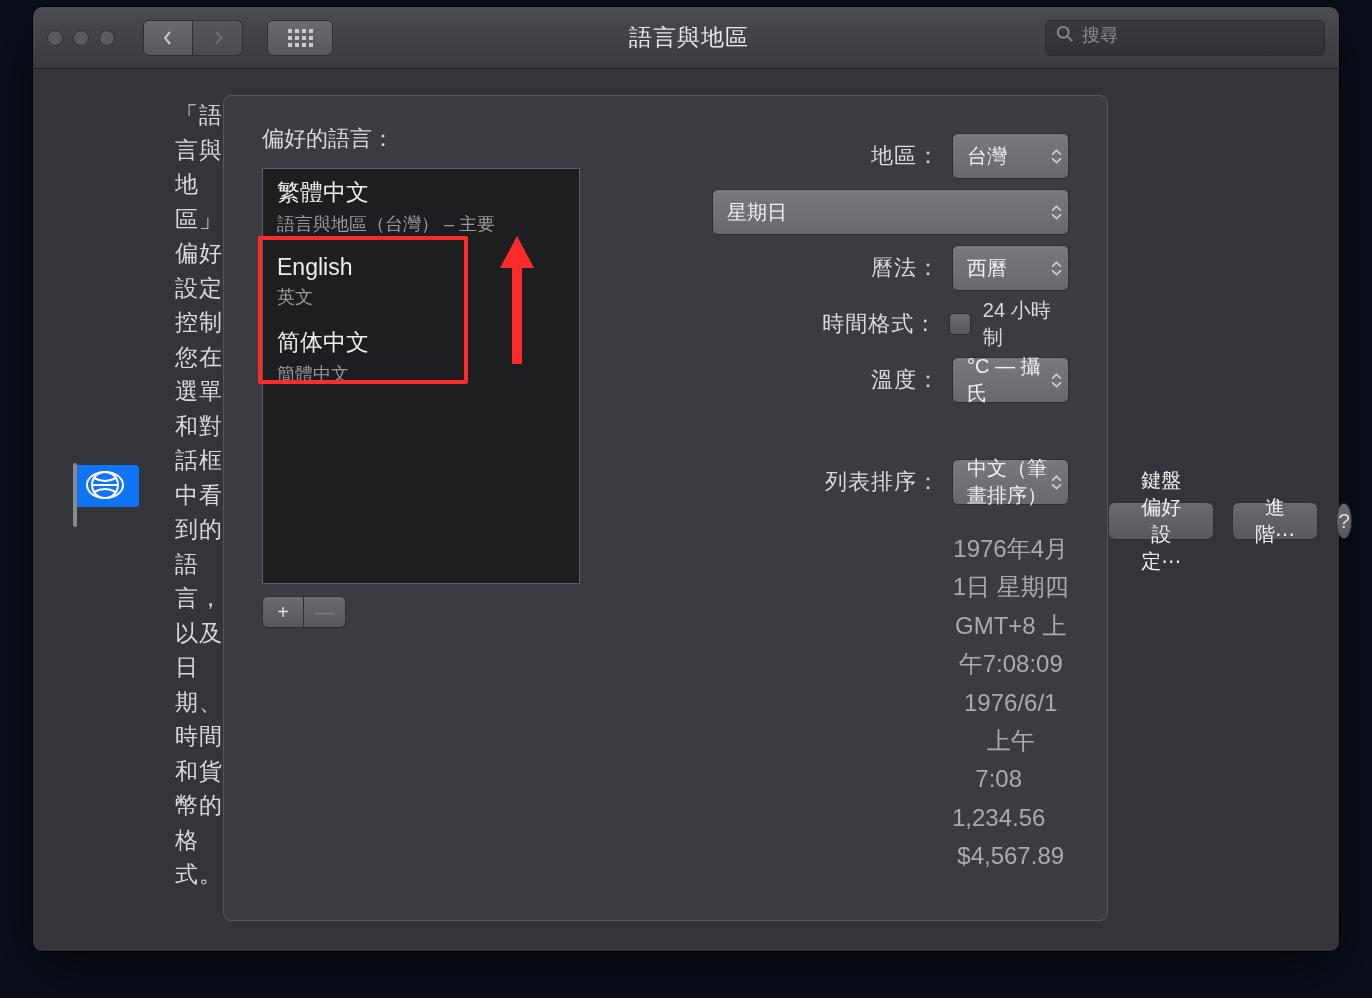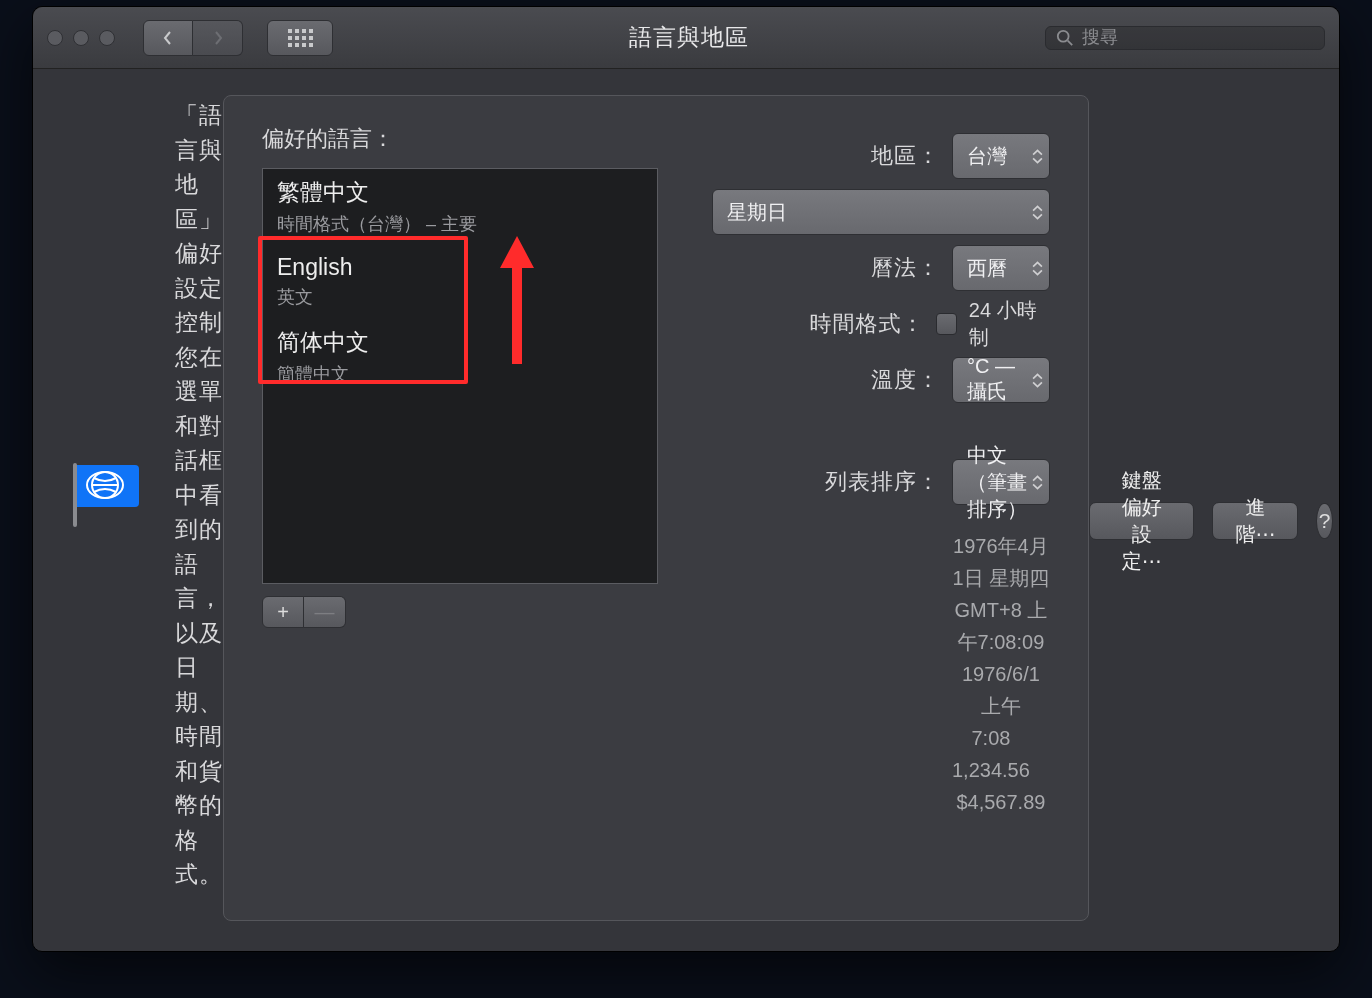--- a/index.html
+++ b/index.html
@@ -34,42 +34,42 @@
   .seg button:last-child{border-radius:0 6px 6px 0; border-left:none;}
   .seg button.disabled{ color:#6d6e73; background:linear-gradient(#56575c,#4a4b50);}
   .gridbtn{
     width:66px;height:36px;border-radius:6px;border:1px solid #2e2f33;
     background:linear-gradient(#6a6b70,#57585d);display:flex;align-items:center;justify-content:center;margin-left:14px;
   }
   .gridbtn .g{display:grid;grid-template-columns:repeat(4,4px);grid-template-rows:repeat(3,4px);gap:3px;}
   .gridbtn .g i{background:#c9cacc;width:4px;height:4px;}
   .titlecenter{flex:1;text-align:center;color:#e8e8ea;font-size:23px;font-weight:500;letter-spacing:1px;}
   .search{
-    width:280px;height:24px;border-radius:6px;border:1px solid #2a2b2f;
-    background:rgba(0,0,0,.18);display:flex;align-items:center;padding:4px 10px;gap:8px;color:#8b8c90;
+    width:280px;height:36px;border-radius:6px;border:1px solid #2a2b2f;
+    background:rgba(0,0,0,.18);display:flex;align-items:flex-start;padding:4px 10px;gap:8px;color:#8b8c90;
   }
   .search input{flex:1;background:none;border:none;outline:none;color:#ddd;font-size:18px;}
   .search input::placeholder{color:#8b8c90;}
   .mag{width:18px;height:18px;}
 
   .content{flex:1;padding:26px 34px 30px 34px;display:flex;}
 
   .heading{display:flex;align-items:center;gap:30px;margin-bottom:26px;}
   .flagicon{position:relative;width:78px;height:72px;}
   .headtext{color:#d9d9db;font-size:23px;line-height:1.5;letter-spacing:1px;}
 
   .panel{
     flex:1;border:1px solid #55565b;border-radius:8px;background:#3b3c41;
     padding:28px 38px 28px 38px;display:flex;flex-direction:column;
   }
   .toprow{display:flex;gap:50px;flex:1;}
   .leftcol{width:400px;}
   .leftlabel{color:#d9d9db;font-size:22px;margin-bottom:14px;}
   .langlist{
-    width:396px;height:416px;border:1px solid #5b5c61;background:#1d1e20;
+    width:318px;height:416px;border:1px solid #5b5c61;background:#1d1e20;
     overflow:hidden;
   }
   .li{padding:8px 14px 10px 14px;}
   .li .big{color:#eee;font-size:23px;}
   .li .sub{color:#9a9b9f;font-size:18px;margin-top:4px;}
   .addremove{display:flex;margin-top:12px;}
   .addremove button{
     width:42px;height:32px;border:1px solid #2e2f33;background:linear-gradient(#6a6b70,#57585d);
     color:#ddd;font-size:20px;display:flex;align-items:center;justify-content:center;
   }
@@ -86,21 +86,21 @@
   .popup{
     flex:1;height:46px;border-radius:6px;border:1px solid #2e2f33;
     background:linear-gradient(#78797e,#68696e);display:flex;align-items:center;justify-content:space-between;
     padding:0 6px 0 14px;color:#f0f0f2;font-size:20px;max-width:410px;
   }
   .popup .arrows{display:flex;flex-direction:column;gap:1px;color:#d0d0d2;}
   .popup .arrows svg{width:11px;height:7px;}
   .ck{width:22px;height:22px;border-radius:4px;border:1px solid #2a2b2f;background:linear-gradient(#6a6b70,#57585d);margin-right:12px;}
   .cklabel{color:#d9d9db;font-size:20px;}
   .spacer{height:46px;}
-  .example{color:#a9aaad;font-size:20px;line-height:1.6;text-align:center;margin-top:20px;margin-left:240px;max-width:420px;}
+  .example{color:#a9aaad;font-size:24px;line-height:1.6;text-align:center;margin-top:20px;margin-left:240px;max-width:420px;}
 
   .footer{display:flex;justify-content:flex-end;align-items:center;gap:18px;margin-top:26px;padding-right:0;}
   .btn{
     height:38px;padding:0 22px;border-radius:7px;border:1px solid #2e2f33;
     background:linear-gradient(#6a6b70,#57585d);color:#eee;font-size:20px;display:flex;align-items:center;
   }
   .helpbtn{width:36px;height:36px;border-radius:50%;border:1px solid #2e2f33;background:linear-gradient(#6a6b70,#57585d);color:#ddd;font-size:21px;display:flex;align-items:center;justify-content:center;}
 
   button{font-family:inherit;cursor:pointer;}
   .chev{width:14px;height:14px;}
@@ -171,21 +171,21 @@
       <div class="headtext">「語言與地區」偏好設定控制您在選單和對話框中看到的語言，以及日期、時間和貨幣的格式。</div>
     </div>
 
     <div class="panel">
       <div class="toprow">
         <div class="leftcol" style="position:relative;">
           <div class="leftlabel">偏好的語言：</div>
           <div class="langlist">
             <div class="li">
               <div class="big">繁體中文</div>
-              <div class="sub">時間格式（台灣）  – 主要</div>
+              <div class="sub">語言與地區（台灣）  – 主要</div>
             </div>
             <div class="li">
               <div class="big">English</div>
               <div class="sub">英文</div>
             </div>
             <div class="li">
               <div class="big">简体中文</div>
               <div class="sub">簡體中文</div>
             </div>
           </div>

